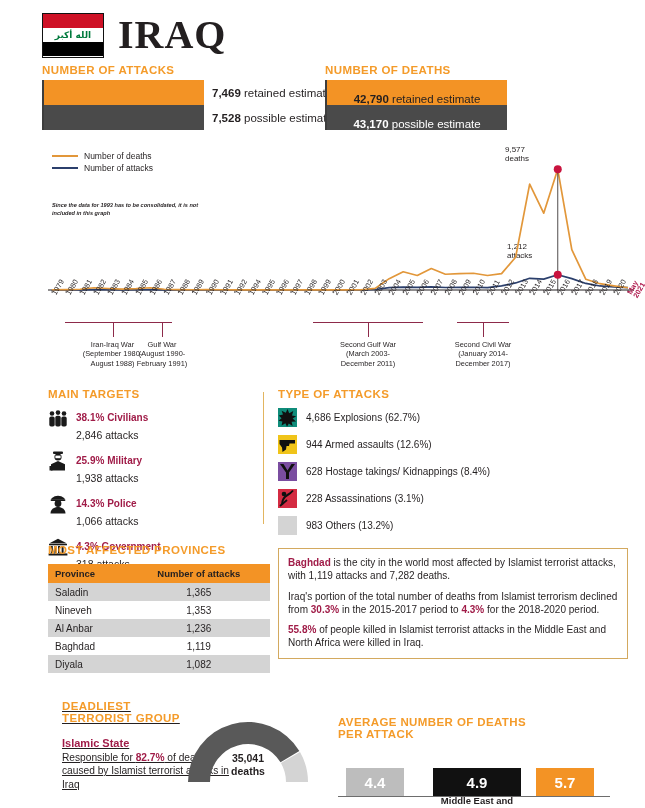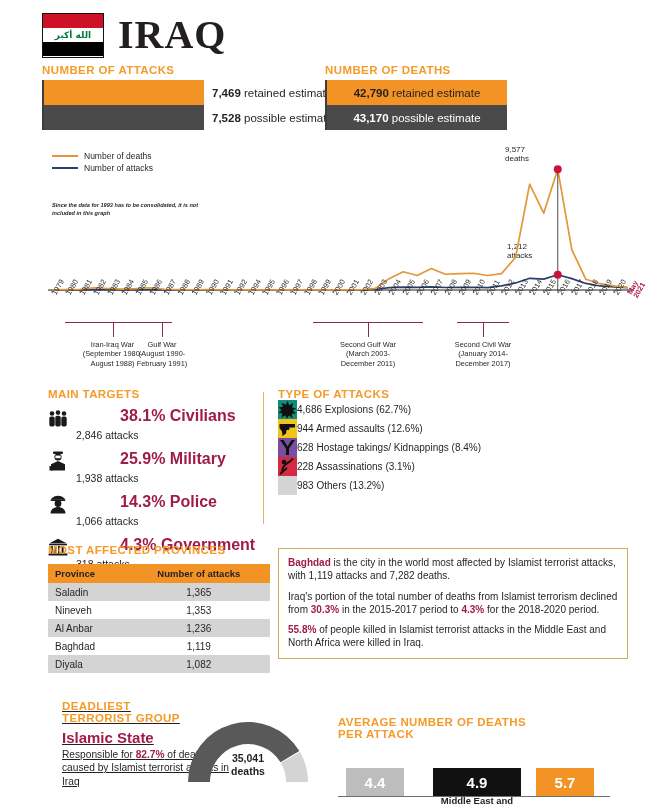--- a/index.html
+++ b/index.html
@@ -29,21 +29,21 @@
   .stats { position:absolute; left:0; top:64px; width:645px; height:74px; }
   .stat-block { position:absolute; }
   .attacks-block { left:42px; top:0; }
   .deaths-block { left:325px; top:0; }
   .barrow { display:flex; align-items:center; height:25px; border-left:2px solid #3d3d3d; }
   .bar { height:25px; }
   .bar.orange { background:#f39325; }
   .bar.dark { background:#4a4a4a; }
   .bar-label { font-size:11.5px; margin-left:8px; white-space:nowrap; }
   .bar-label b { font-weight:bold; }
-  .bar-inner { position:absolute; left:0; right:0; top:0; height:25px; display:flex; align-items:center; justify-content:center; font-size:11.5px; }
+  .bar-inner { position:absolute; left:0; right:0; top:0; height:25px; display:flex; align-items:flex-end; justify-content:center; font-size:11.5px; }
   .bar-inner.onorange { color:#231f20; }
   .bar-inner.ondark { color:#ffffff; }
   .stat-rows { margin-top:4px; }
   .wrapbar { position:relative; }
 
   
   .chart-wrap { position:absolute; left:0; top:146px; width:645px; height:235px; }
   .legend { position:absolute; left:52px; top:4px; font-size:8.5px; }
   .legend-item { display:flex; align-items:center; gap:6px; height:12px; }
   .legend-line { display:inline-block; width:26px; height:0; border-top:2px solid #e2973a; }
@@ -65,24 +65,24 @@
   .war-bracket:after { content:""; position:absolute; left:50%; top:0; width:1px; height:14px; background:#8d2a4a; }
 
   
   .mid { position:absolute; left:0; top:388px; width:645px; height:146px; }
   .targets { position:absolute; left:48px; top:0; width:210px; }
   .divider-v { position:absolute; left:263px; top:4px; width:1px; height:132px; background:#e2b560; }
   .types { position:absolute; left:278px; top:0; width:350px; }
 
   .target-row { display:flex; align-items:flex-start; gap:8px; margin-top:7px; }
   .ticon { width:20px; height:22px; flex:0 0 20px; display:flex; align-items:center; justify-content:center; }
-  .tpct { color:#a01c48; font-weight:bold; font-size:16px;margin-left:44px; }
+  .tpct { color:#a01c48; font-weight:bold; font-size:10px; }
   .tsub { font-size:10.5px; color:#231f20; }
 
-  .type-row { display:flex; align-items:center; margin-top:0; }
+  .type-row { display:flex; align-items:center; gap:9px; margin-top:8px; }
   .tysq { width:19px; height:19px; flex:0 0 19px; position:relative; }
   .tytext { font-size:10px; }
 
   
   .lower { position:absolute; left:0; top:540px; width:645px; height:150px; }
   .prov { position:absolute; left:48px; top:4px; width:222px; }
   table.provtable { border-collapse:collapse; width:222px; margin-top:8px; font-size:10px; }
   table.provtable th { background:#f39325; color:#231f20; font-weight:bold; font-size:9.5px; text-align:left; padding:4px 7px; }
   table.provtable th.num { text-align:center; }
   table.provtable td { padding:3.5px 7px; font-size:10px; }
@@ -91,21 +91,21 @@
   table.provtable tr.even td { background:#ffffff; }
 
   .infobox { position:absolute; left:278px; top:8px; width:350px; border:1px solid #d3a95f; padding:7px 9px 8px 9px; }
   .infobox p { font-size:10px; line-height:1.33; margin-bottom:7px; }
   .infobox p:last-child { margin-bottom:0; }
   .hl { color:#a01c48; font-weight:bold; }
 
   
   .bottom { position:absolute; left:0; top:700px; width:645px; height:108px; }
   .deadliest { position:absolute; left:62px; top:0; width:180px;text-decoration:underline; }
-  .grp-name { color:#a01c48; font-weight:bold; font-size:15px; margin-top:5px; }
+  .grp-name { color:#a01c48; font-weight:bold; font-size:11px; margin-top:13px; }
   .grp-desc { font-size:10.2px; line-height:1.3; margin-top:2px; }
   .donut { position:absolute; left:185px; top:8px; width:126px; height:80px; }
   .donut-center { position:absolute; left:0; top:44px; width:126px; text-align:center; font-size:10.5px; font-weight:bold; line-height:1.2; }
 
   .avg { position:absolute; left:338px; top:16px; width:300px; }
   .avg-chart { position:absolute; left:0; top:40px; width:290px; height:62px; }
   .avg-bar { position:absolute; bottom:22px; height:28px; display:flex; align-items:center; justify-content:center; font-size:15px; font-weight:bold; }
   .avg-base { position:absolute; left:0; bottom:21px; width:272px; height:1px; background:#6d6d6d; }
   .avg-cat { position:absolute; bottom:0; text-align:center; font-size:9.5px; font-weight:bold; line-height:1.2; }
 </style>

